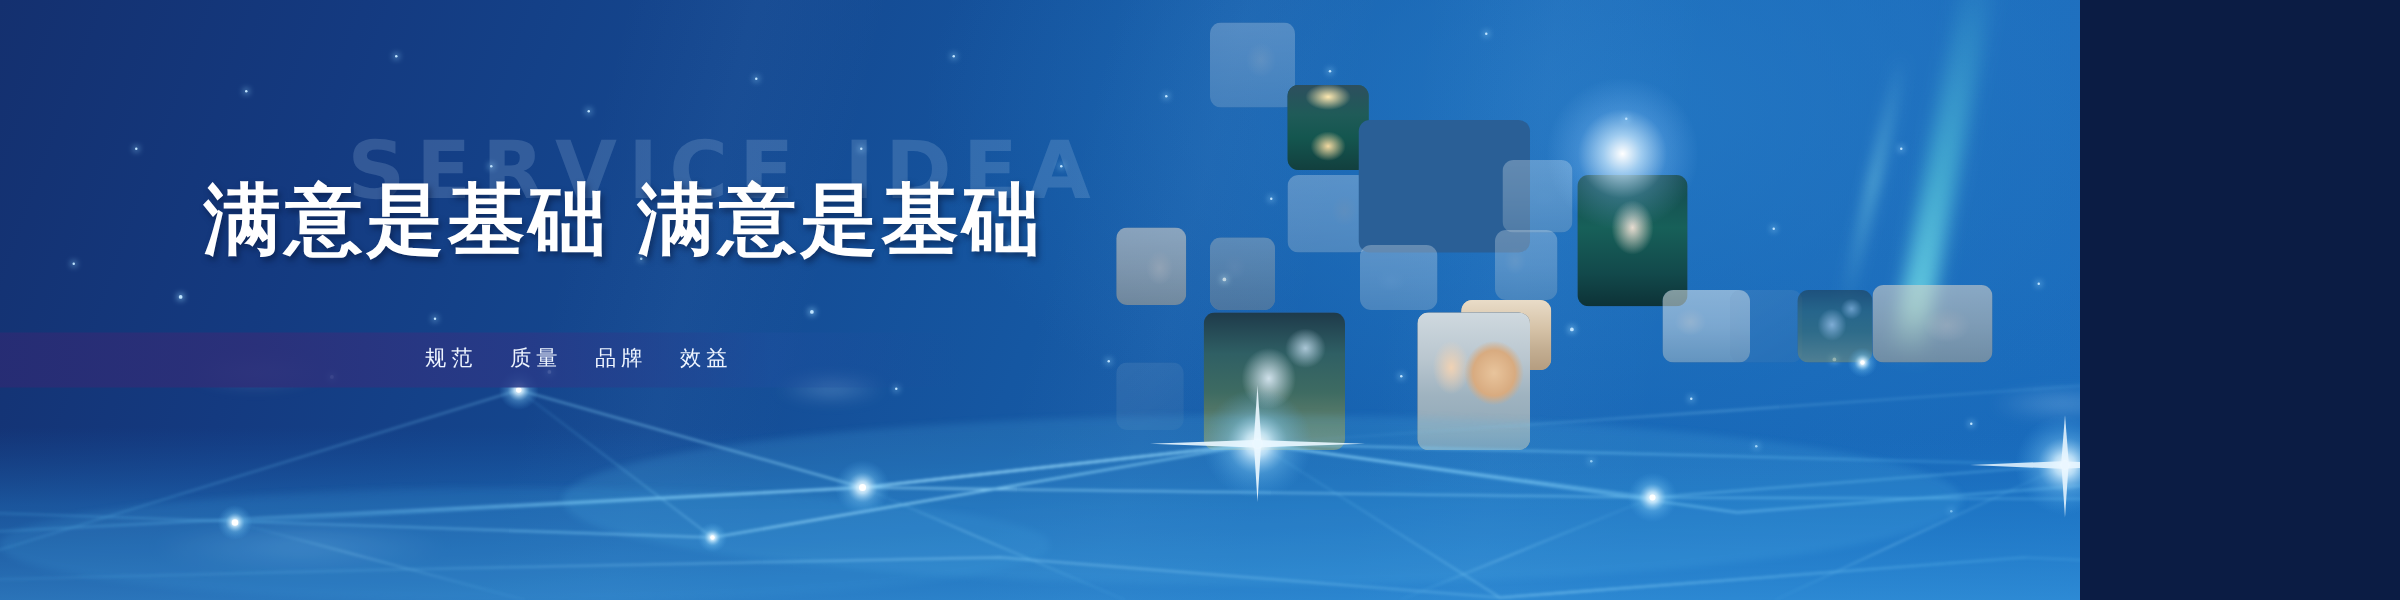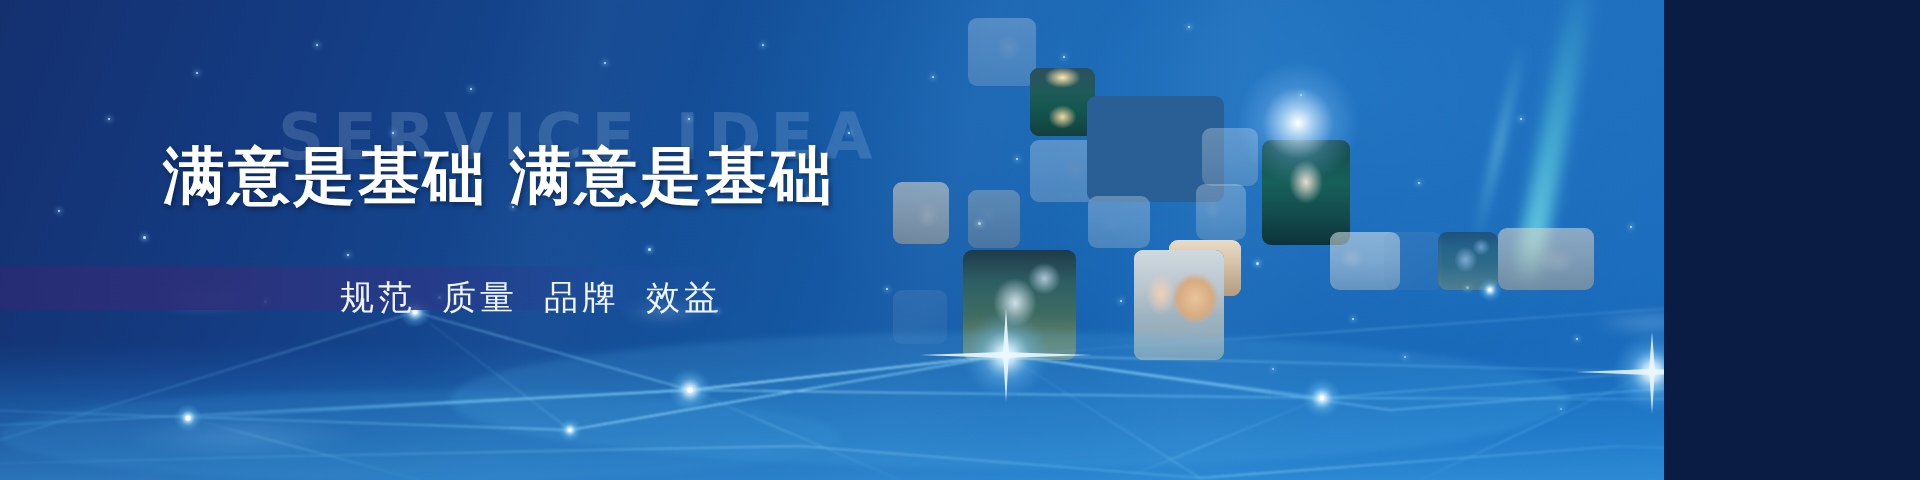--- a/index.html
+++ b/index.html
@@ -88,21 +88,21 @@
     position:absolute; left:0; top:266px; width:770px; height:44px;
     background:linear-gradient(to right,
         rgba(40,44,116,.92) 0%,
         rgba(44,48,122,.92) 26%,
         rgba(40,58,136,.85) 55%,
         rgba(30,78,158,.45) 80%,
         rgba(26,94,176,0) 100%);
   }
   .subtitle{
     position:absolute; left:340px; top:275px;
-    font-size:34px; letter-spacing:4px; color:#eef5ff;
+    font-size:17px; letter-spacing:4px; color:#eef5ff;
     white-space:nowrap;
     font-family:Liberation Serif, serif;
   }
   .subtitle .sgap{ display:inline-block; width:26px; }
 
   
   .collage{ position:absolute; left:0; top:0; width:1920px; height:480px; }
   .tile{
     position:absolute;
     border-radius:9px;

